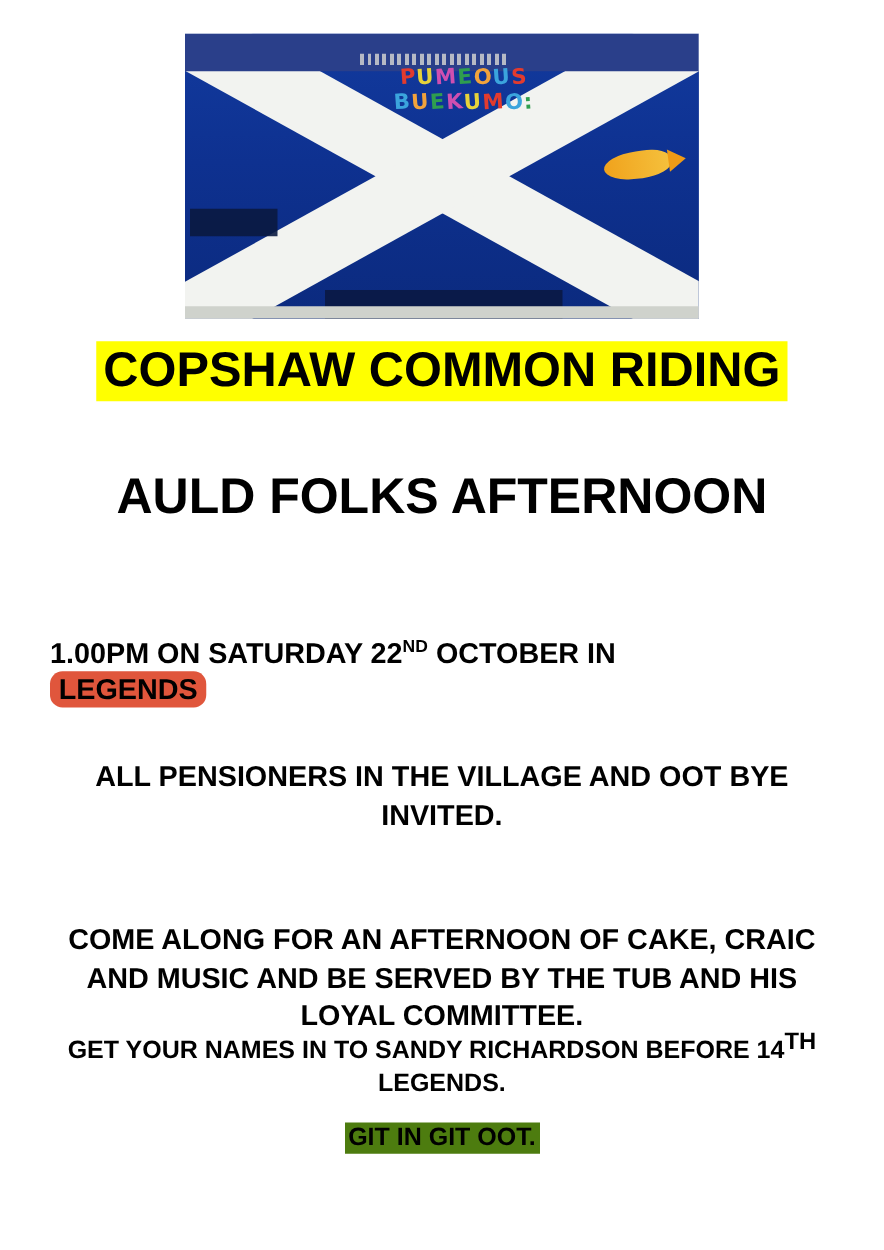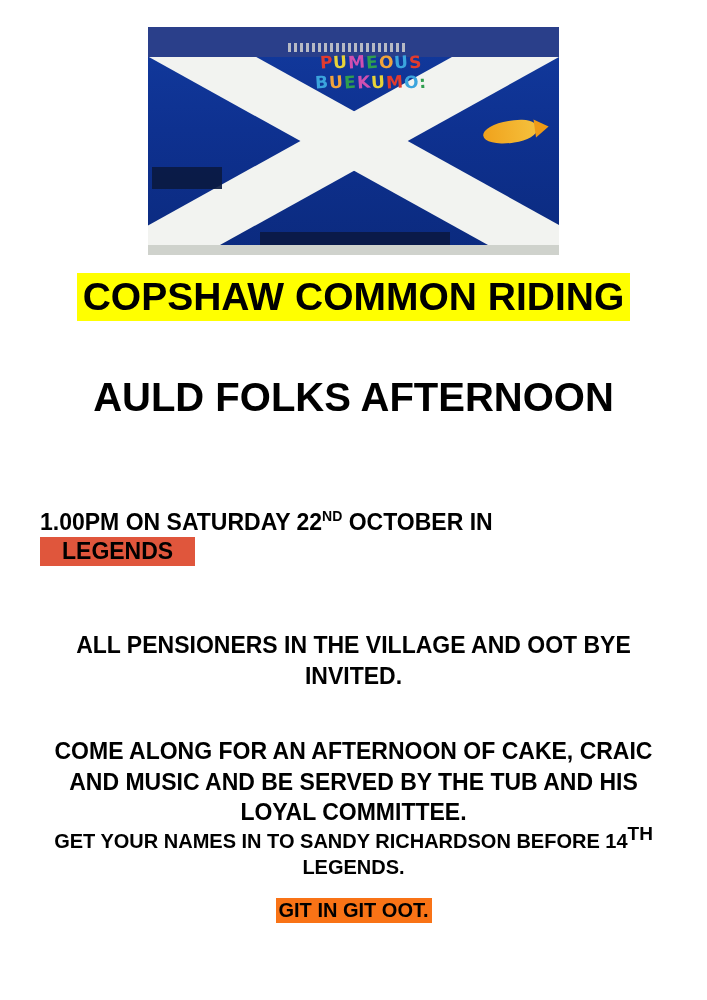--- a/index.html
+++ b/index.html
@@ -169,47 +169,48 @@
     left: 40px;
     top: 508px;
     width: 627px;
     font-size: 23px;
     font-weight: bold;
     line-height: 1.25;
   }
   .when sup { font-size: 14px; vertical-align: super; }
   .venue {
     background: #e0563c;
-    padding: 0 22px;
+    padding: 0 7px;
     display: inline-block;
+    border-radius: 10px;
   }
 
   .para {
     position: absolute;
     left: 40px;
     width: 627px;
     text-align: center;
     font-size: 23px;
     font-weight: bold;
     line-height: 1.33;
   }
-  .p1 { top: 606px; margin-top: 24px; }
+  .p1 { top: 606px; }
   .p2 { top: 736px; }
   .p3 { top: 822px; font-size: 20px; line-height: 1.3; }
   .p3 sup { font-size: 19px; vertical-align: super; }
 
   .footer {
     position: absolute;
     left: 40px;
     top: 898px;
     width: 627px;
     text-align: center;
   }
   .footer .hl {
-    background: #f97316;
+    background: #4d7c0f;
     font-size: 20px;
     font-weight: bold;
     padding: 1px 3px;
     display: inline-block;
   }
 </style>
 </head>
 <body>
 
 <div class="poster">

